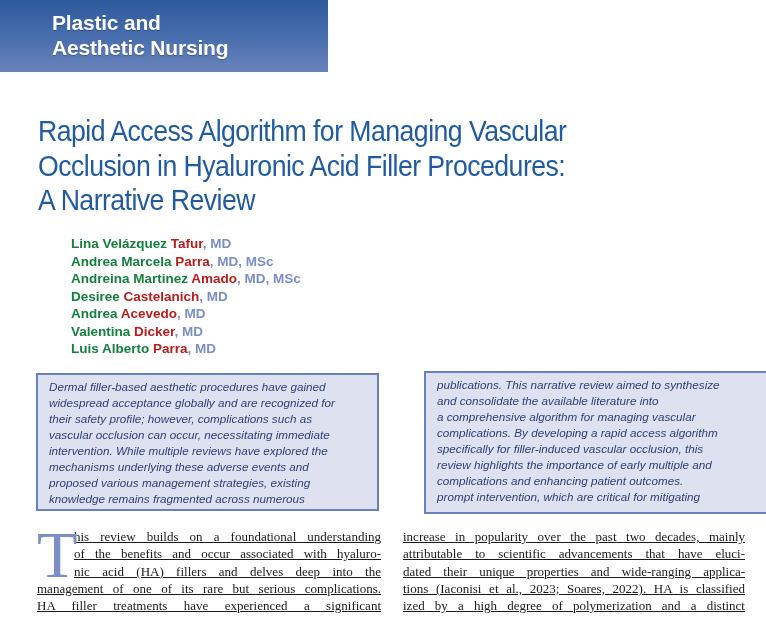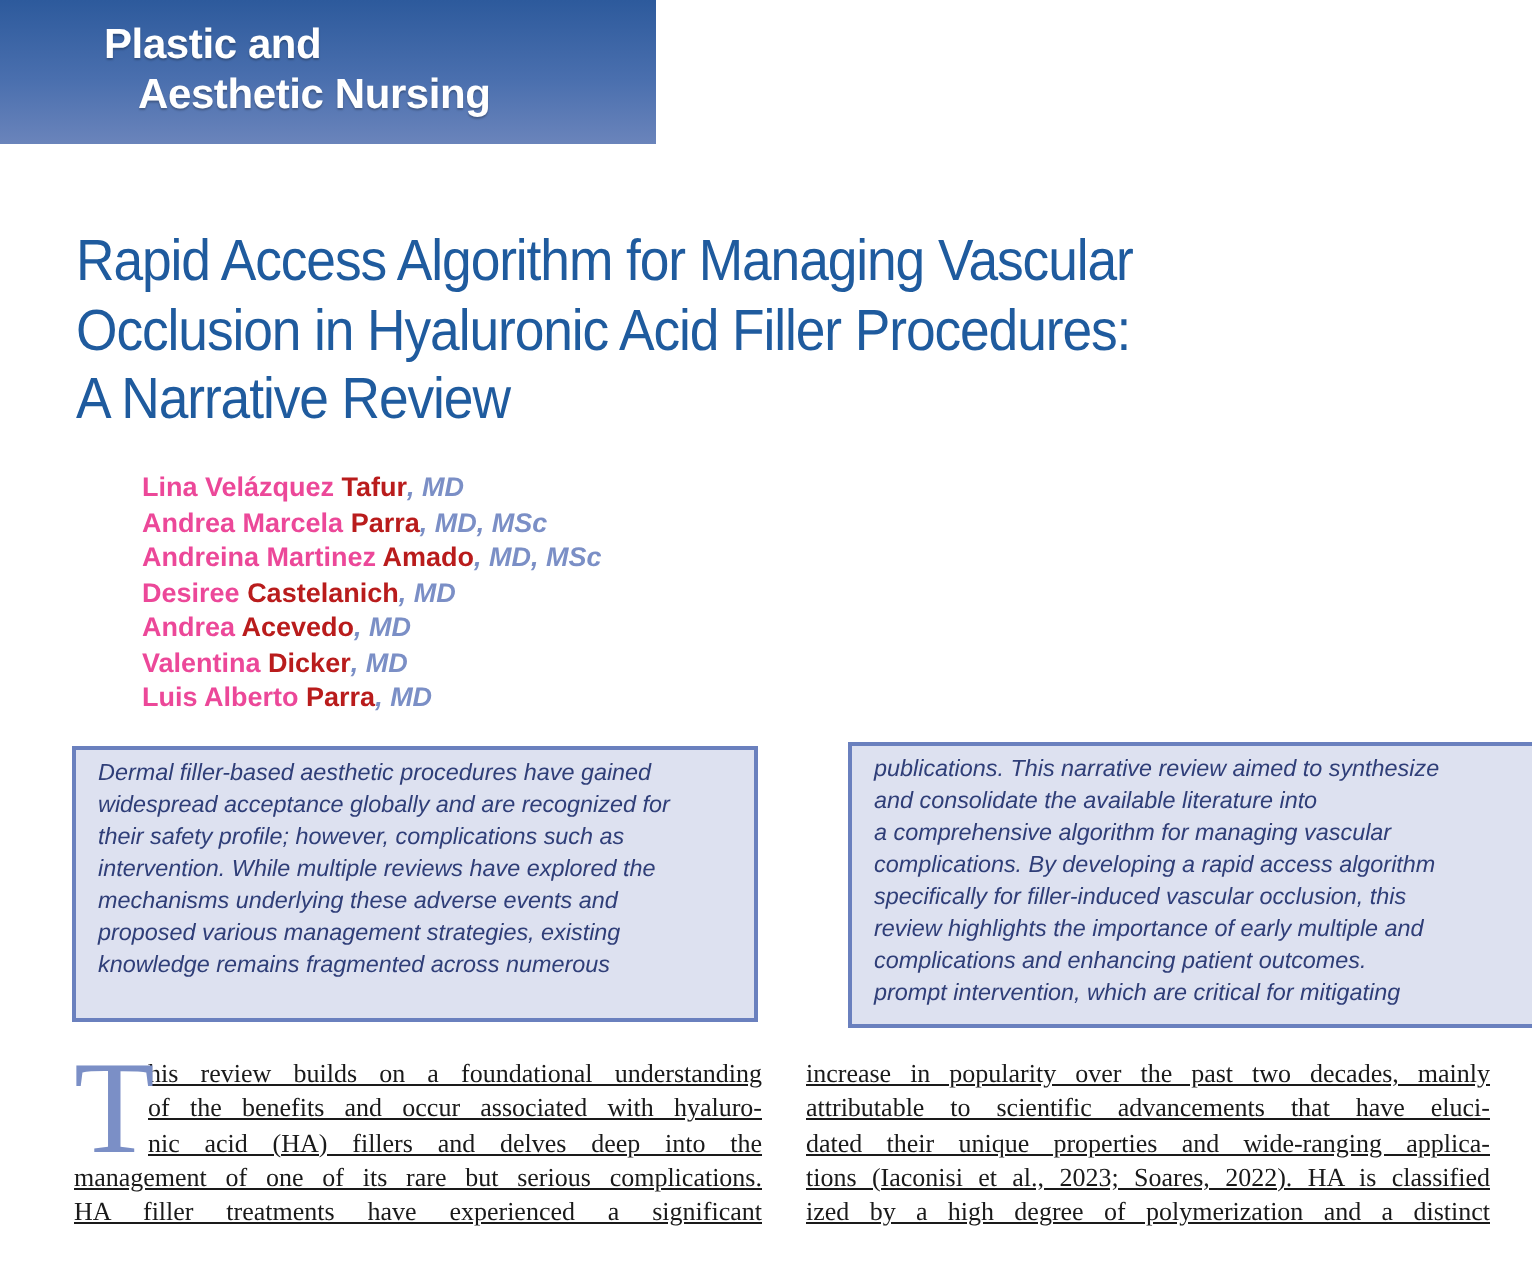--- a/index.html
+++ b/index.html
@@ -12,40 +12,40 @@
       position: absolute; left: 0; top: 0; width: 328px; height: 72px;
       background: linear-gradient(to bottom, #2d5a9c 0%, #4a6fae 55%, #6a84bb 100%);
     }
     .banner-line {
       position: absolute; left: 52px;
       color: #ffffff; font-weight: bold; font-size: 21px; letter-spacing: -0.2px;
       font-family: "Liberation Sans", sans-serif;
       text-shadow: 0 1px 1px rgba(0,0,0,0.25);
     }
     .banner-line.l1 { top: 11px; }
-    .banner-line.l2 { top: 36px; margin-left: 17px; }
+    .banner-line.l2 { top: 36px; }
 
     .title {
       position: absolute; left: 38px; top: 114px; width: 720px;
       color: #1f5b9e; font-size: 29px; line-height: 34.5px;
       font-family: "Liberation Sans Narrow", "Liberation Sans", sans-serif;
       font-stretch: condensed; letter-spacing: -0.6px; font-weight: normal;
       transform: scaleX(0.92); transform-origin: left top;
       white-space: nowrap;
     }
     .title div { white-space: nowrap; }
 
     .authors {
       position: absolute; left: 71px; top: 235px;
       font-size: 13.5px; line-height: 17.5px; font-weight: bold;
     }
     .author { white-space: nowrap; }
-    .given { color: #ec4899; }
+    .given { color: #15803d; }
     .family { color: #b91c1c; }
-    .cred { color: #7b8fc6; font-style: italic; }
+    .cred { color: #7b8fc6; }
 
     .abstract-box {
       position: absolute; background: #dde1f0;
       border: 2px solid #6a80be; box-sizing: border-box;
       color: #2f3e78; font-size: 11.7px; line-height: 16px;
       padding: 4px 10px 4px 11px;
     }
     .abstract-box.left { left: 36px; top: 373px; width: 343px; height: 138px; }
     .abstract-box.right { left: 424px; top: 371px; width: 388px; height: 143px; }
     .abstract-box div { white-space: nowrap; font-style: italic; }
@@ -86,20 +86,21 @@
   <div class="author"><span class="given">Desiree</span> <span class="family">Castelanich</span><span class="cred">, MD</span></div>
   <div class="author"><span class="given">Andrea</span> <span class="family">Acevedo</span><span class="cred">, MD</span></div>
   <div class="author"><span class="given">Valentina</span> <span class="family">Dicker</span><span class="cred">, MD</span></div>
   <div class="author"><span class="given">Luis Alberto</span> <span class="family">Parra</span><span class="cred">, MD</span></div>
 </div>
 
 <div class="abstract-box left">
   <div>Dermal filler-based aesthetic procedures have gained</div>
   <div>widespread acceptance globally and are recognized for</div>
   <div>their safety profile; however, complications such as</div>
+  <div>vascular occlusion can occur, necessitating immediate</div>
   <div>intervention. While multiple reviews have explored the</div>
   <div>mechanisms underlying these adverse events and</div>
   <div>proposed various management strategies, existing</div>
   <div>knowledge remains fragmented across numerous</div>
 </div>
 
 <div class="abstract-box right">
   <div>publications. This narrative review aimed to synthesize</div>
   <div>and consolidate the available literature into</div>
   <div>a comprehensive algorithm for managing vascular</div>

